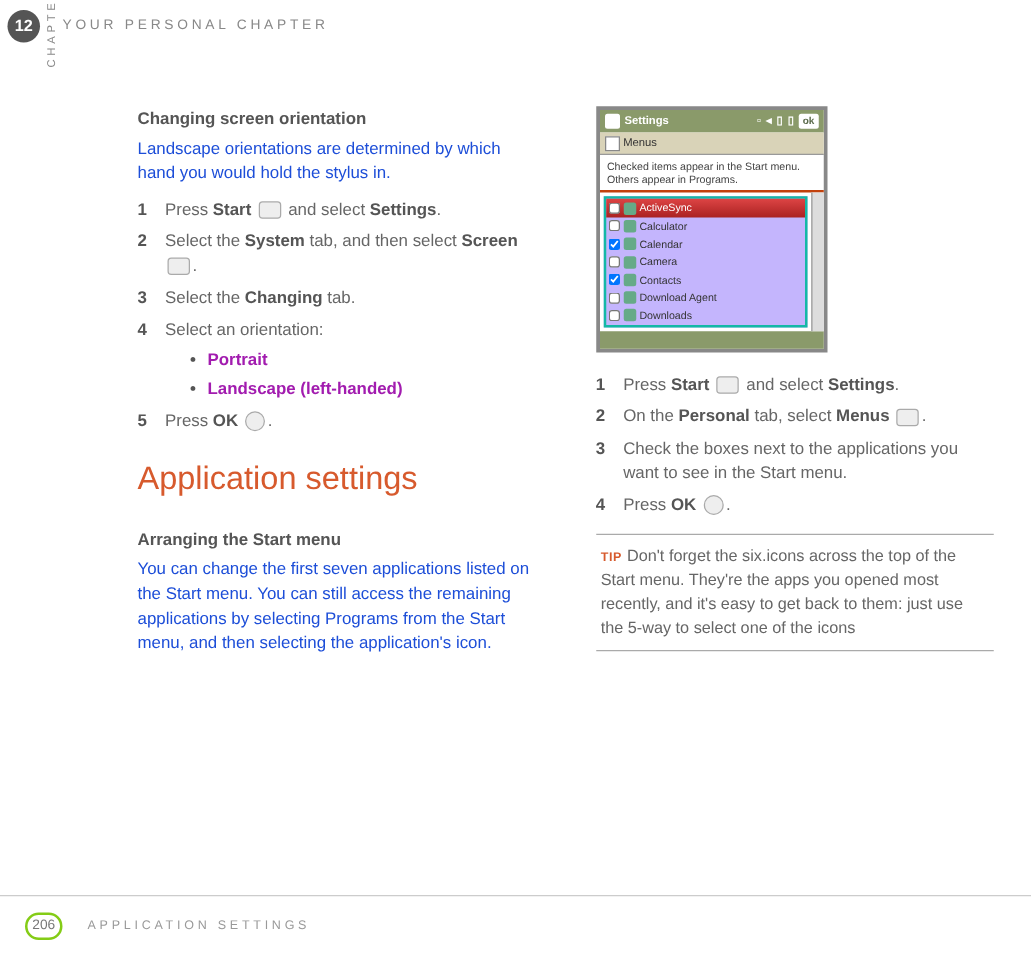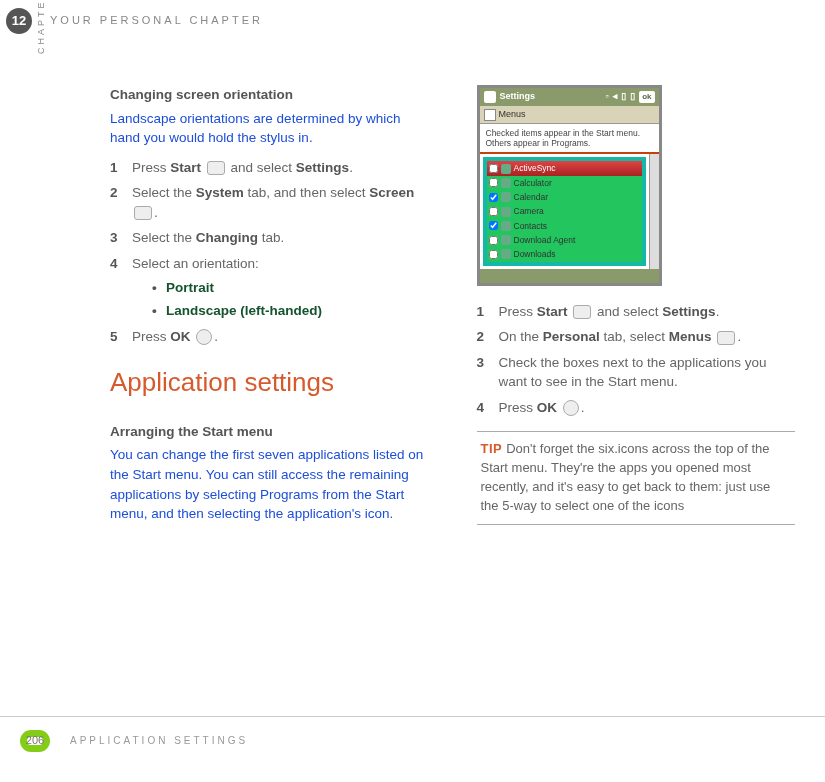--- a/index.html
+++ b/index.html
@@ -71,21 +71,21 @@
   ol.steps { list-style: none; counter-reset: step; margin-bottom: 14px; }
   ol.steps > li { counter-increment: step; position: relative; padding-left: 22px; margin-bottom: 6px; color:#666;}
   ol.steps > li::before {
     content: counter(step);
     position: absolute;
     left: 0;
     font-weight: bold;
     color: #555;
   }
   ul.bullets { list-style: none; padding-left: 20px; margin: 4px 0; }
-  ul.bullets li { position: relative; padding-left: 14px; margin-bottom: 4px; font-weight: bold; color:#14532d;}
+  ul.bullets li { position: relative; padding-left: 14px; margin-bottom: 4px; font-weight: bold; color:#a21caf;}
   ul.bullets li::before {
     content: "•";
     position: absolute;
     left: 0;
     color: #555;
   }
   b { color: #555; font-weight: bold; }
   .icon {
     display: inline-block;
     vertical-align: middle;
@@ -127,52 +127,52 @@
   .ss-title .ok-btn { background:#fff; color:#5a6a4a; font-size:8px; padding:0 3px; border-radius:2px; font-weight:bold;}
   .ss-sub {
     background: #d9d3b8;
     padding: 2px 4px;
     display:flex;
     align-items:center;
     gap:3px;
     border-bottom:1px solid #999;
   }
   .ss-desc { padding: 4px 6px; font-size: 8.5px; line-height:1.2; color:#444; border-bottom:2px solid #c2410c;}
-  .ss-list { border:4px solid #14b8a6; margin:3px; background:#22c55e; }
+  .ss-list { border:2px solid #14b8a6; margin:3px; background:#c4b5fd; }
   .ss-row { display:flex; align-items:center; gap:3px; padding:1px 2px; font-size:8.5px; color:#333;}
   .ss-row:first-child { background:linear-gradient(#d44,#a22); color:#fff; }
   .ss-row input { width:9px; height:9px; }
   .ss-row .rico { width:10px; height:10px; background:#6a8; display:inline-block; border-radius:2px;}
   .ss-scroll { width:10px; background:#ddd; border-left:1px solid #999;}
   .ss-list-wrap { display:flex; }
   .ss-foot { height:14px; background:#8a9a6a; }
   .tip-box {
     border-top: 1px solid #aaa;
     border-bottom: 1px solid #aaa;
     padding: 8px 4px;
     margin: 14px 0 16px 0;
     font-size: 13px;
     color: #666;
   }
-  .tip-label { color: #d75a2d; font-weight: bold; font-size: 13px; letter-spacing: 0.5px; margin-right:4px;}
+  .tip-label { color: #d75a2d; font-weight: bold; font-size: 10px; letter-spacing: 0.5px; margin-right:4px;}
   .footer {
     position: absolute;
     bottom: 36px;
     left: 0;
     right: 0;
     border-top: 1px solid #ccc;
     height: 30px;
   }
   .page-num {
     position: absolute;
     bottom: 30px;
     left: 20px;
     width: 30px;
     height: 22px;
-    border: 7px solid #84cc16;
+    border: 2px solid #84cc16;
     border-radius: 11px;
     display: flex;
     align-items: center;
     justify-content: center;
     font-size: 11px;
     color: #777;
     background: #fff;
   }
   .footer-title {
     position: absolute;

